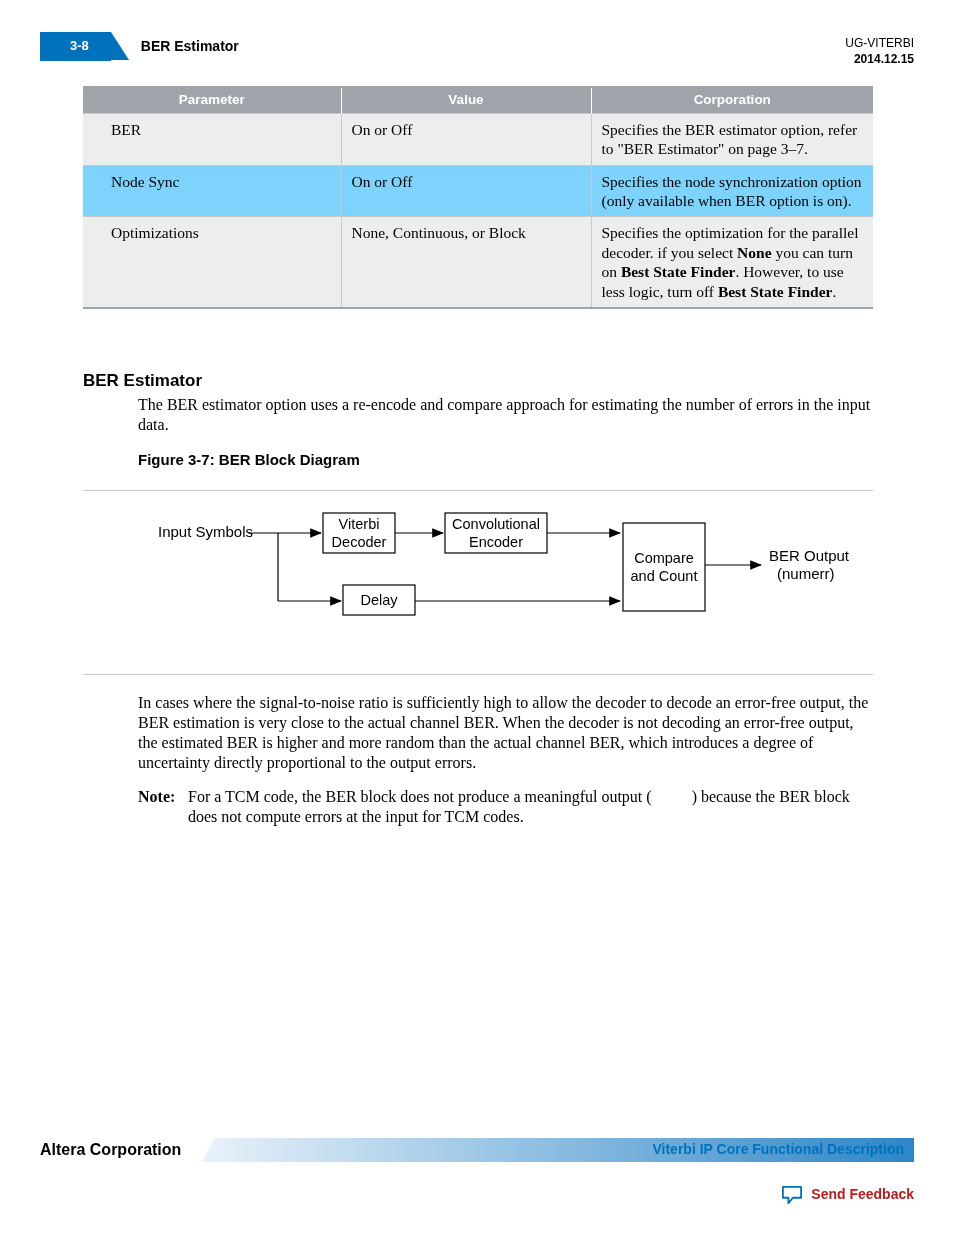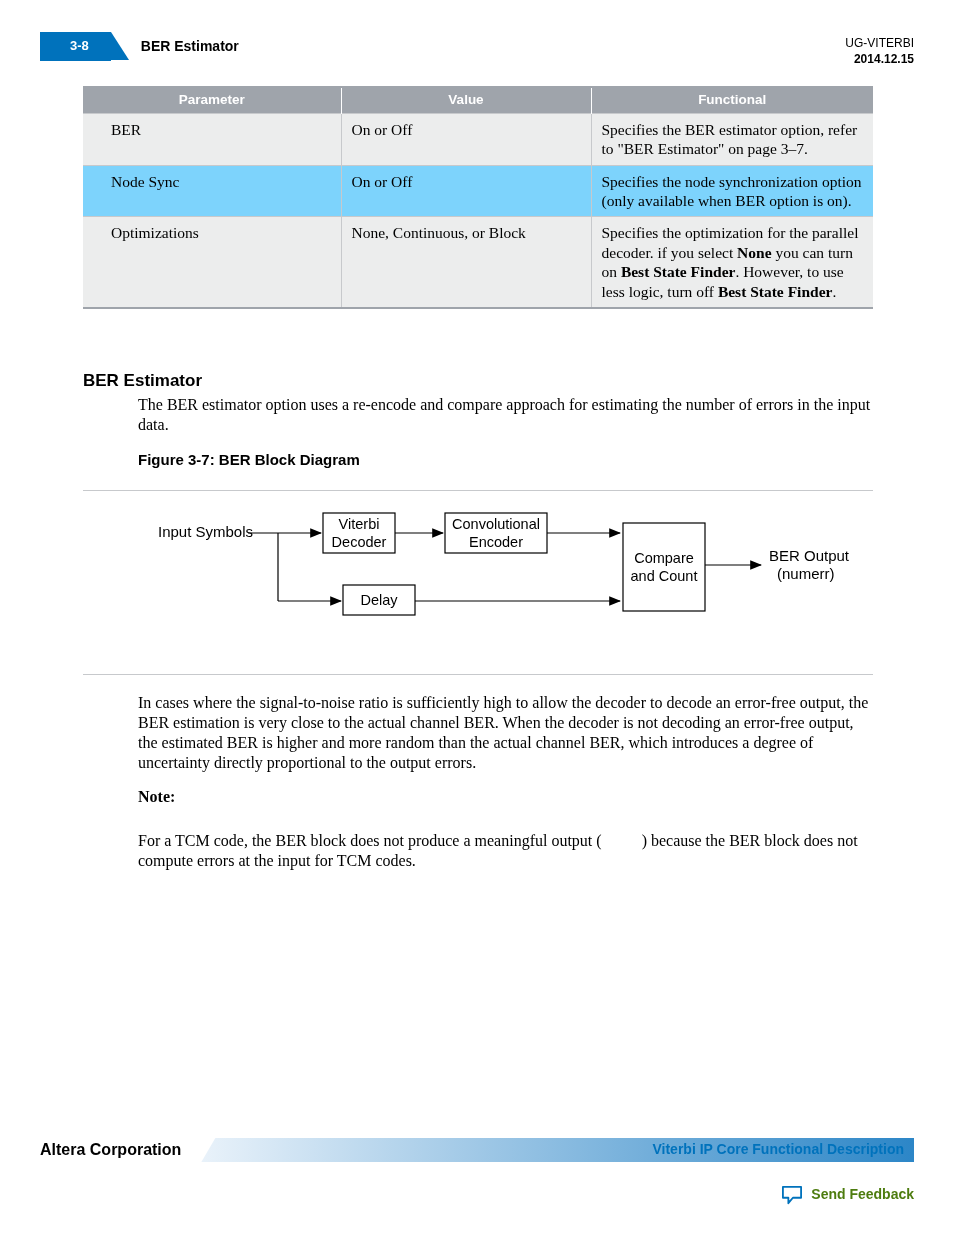--- a/index.html
+++ b/index.html
@@ -104,21 +104,21 @@
     font-family: "Myriad Pro", "Segoe UI", Arial, sans-serif;
     font-weight: 700;
     font-size: 15px;
   }
   .fig-frame {
     border-top: 1px solid #c7c9cc;
     border-bottom: 1px solid #c7c9cc;
     margin-top: 20px;
     padding: 18px 0 30px 0;
   }
-  .note-row { display: flex; gap: 24px; flex-direction: column; }
+  .note-row { display: flex; gap: 4px; }
 
   
   .footer {
     position: absolute;
     left: 40px;
     right: 40px;
     bottom: 30px;
   }
   .footer-bar {
     display: flex;
@@ -149,21 +149,21 @@
     font-family: "Myriad Pro", Arial, sans-serif;
     font-weight: 700;
     font-size: 14px;
   }
   .feedback {
     display: flex;
     align-items: center;
     justify-content: flex-end;
     gap: 8px;
     margin-top: 22px;
-    color: #4d7c0f;
+    color: #b91c1c;
     font-family: "Myriad Pro", Arial, sans-serif;
     font-weight: 700;
     font-size: 14px;
   }
   .feedback svg { width: 22px; height: 20px; }
 
   .b { font-weight: 700; }
 </style>
 </head>
 <body>
@@ -177,21 +177,21 @@
     <div>UG-VITERBI</div>
     <div class="b">2014.12.15</div>
   </div>
 </div>
 
 <table class="tbl">
   <thead>
     <tr>
       <th>Parameter</th>
       <th>Value</th>
-      <th>Functional</th>
+      <th>Corporation</th>
     </tr>
   </thead>
   <tbody>
     <tr class="odd">
       <td>BER</td>
       <td>On or Off</td>
       <td>Specifies the BER estimator option, refer to "BER Estimator" on page 3–7.</td>
     </tr>
     <tr class="even">
       <td>Node Sync</td>

